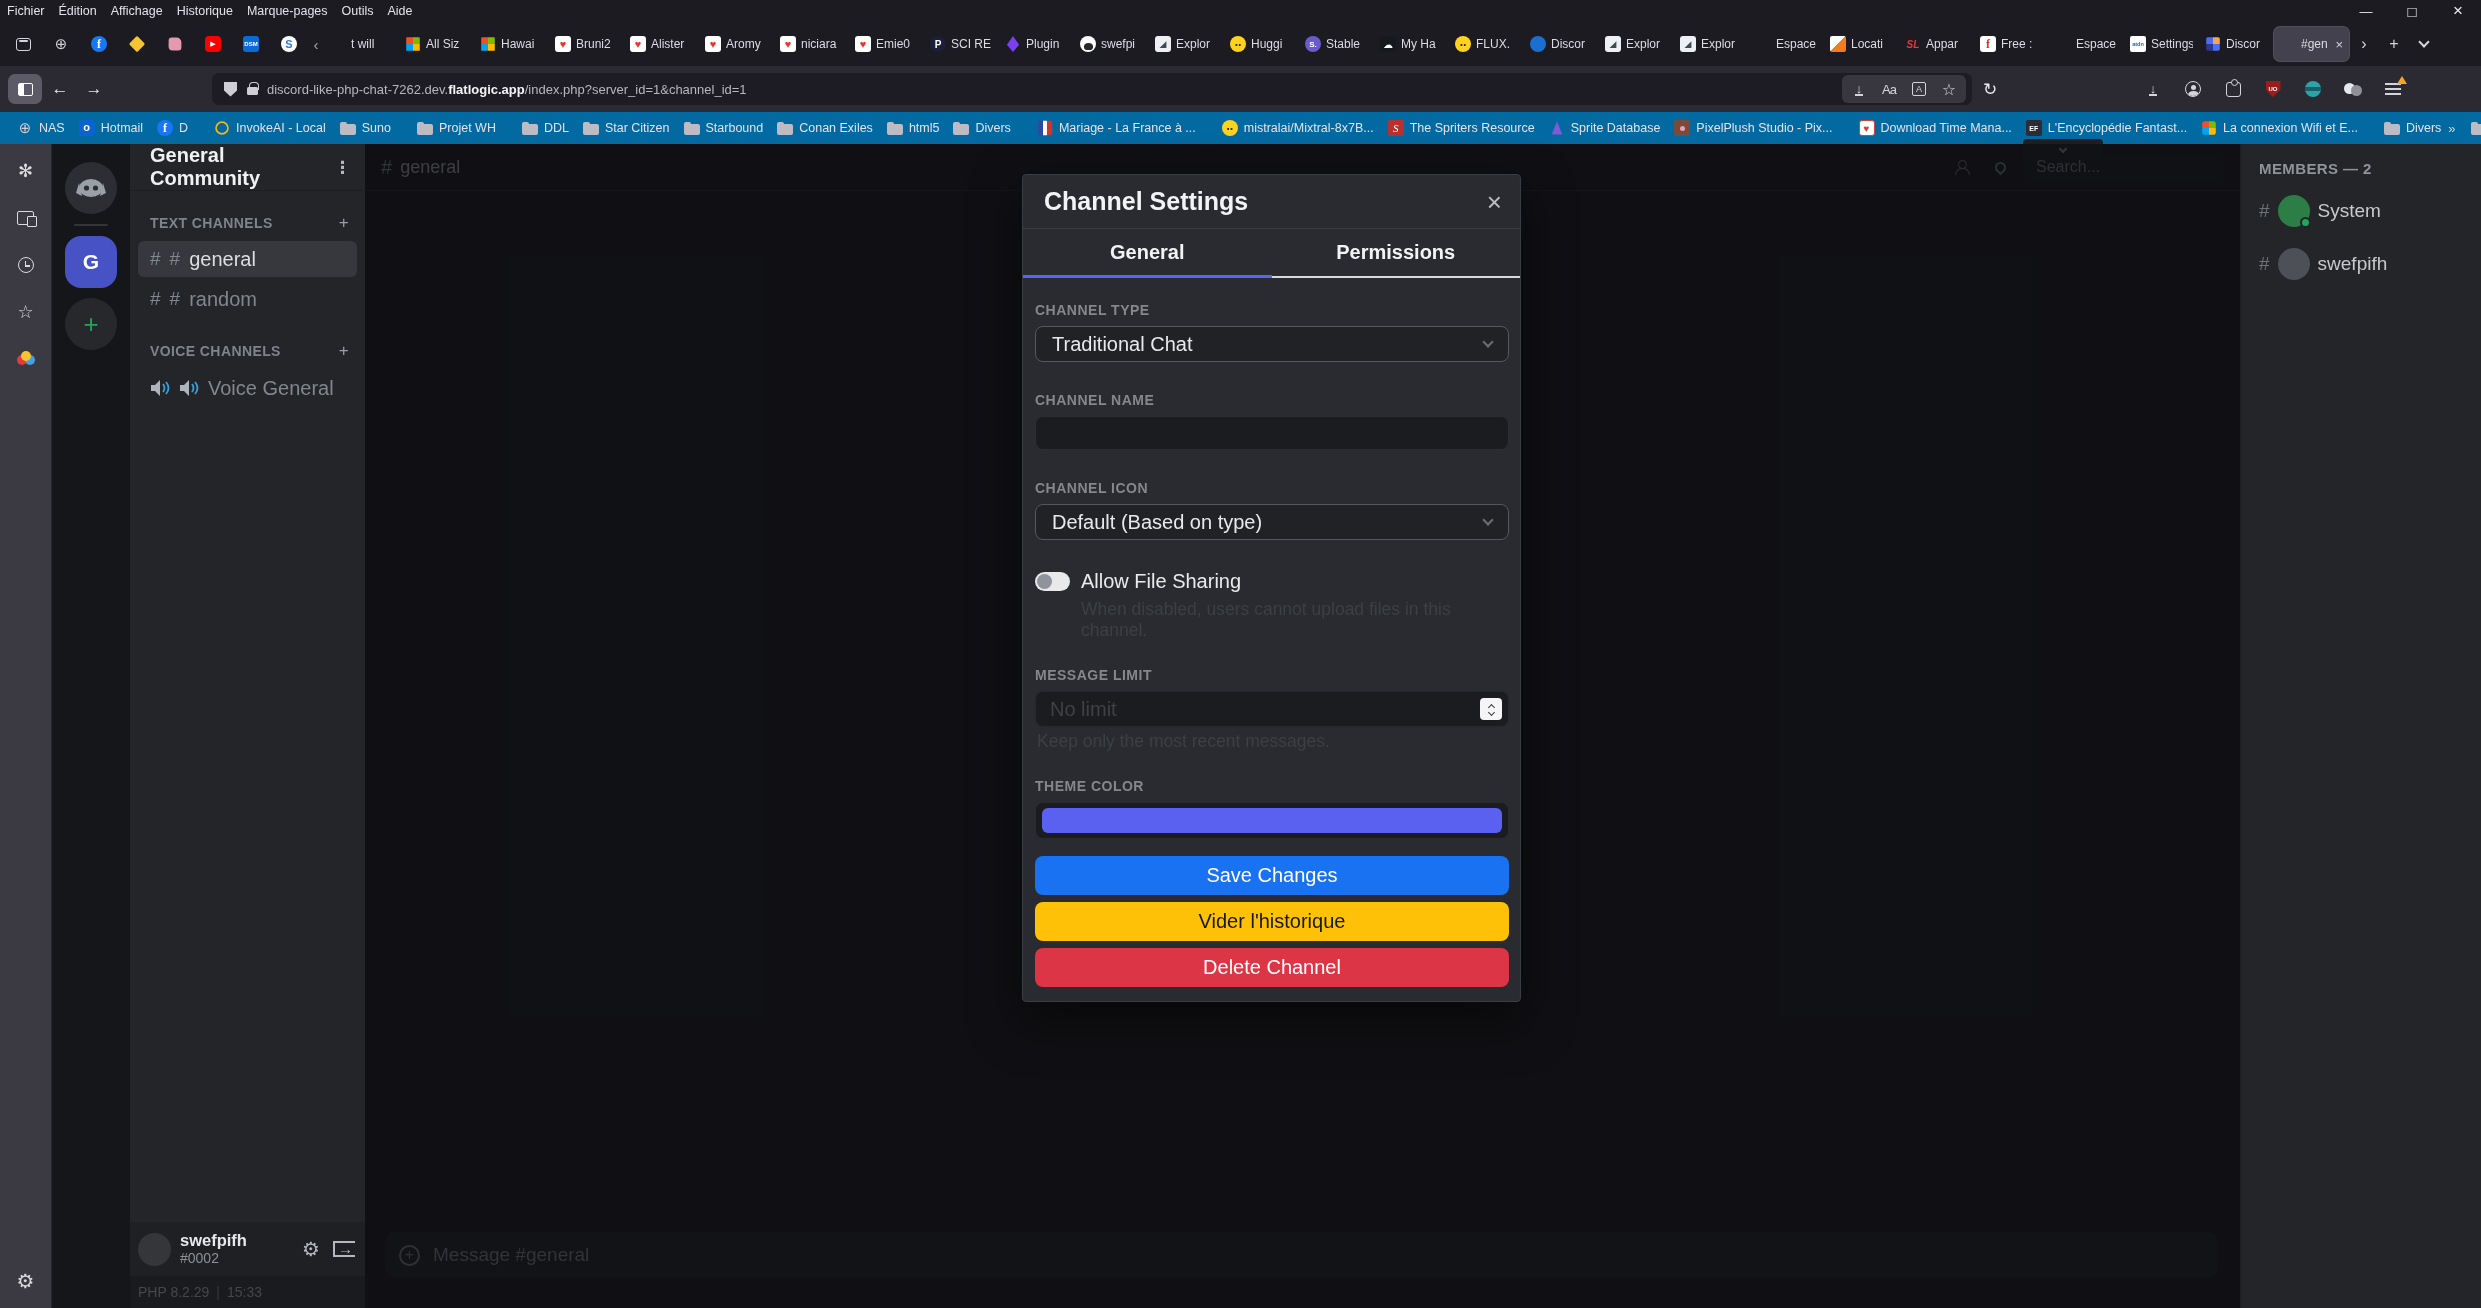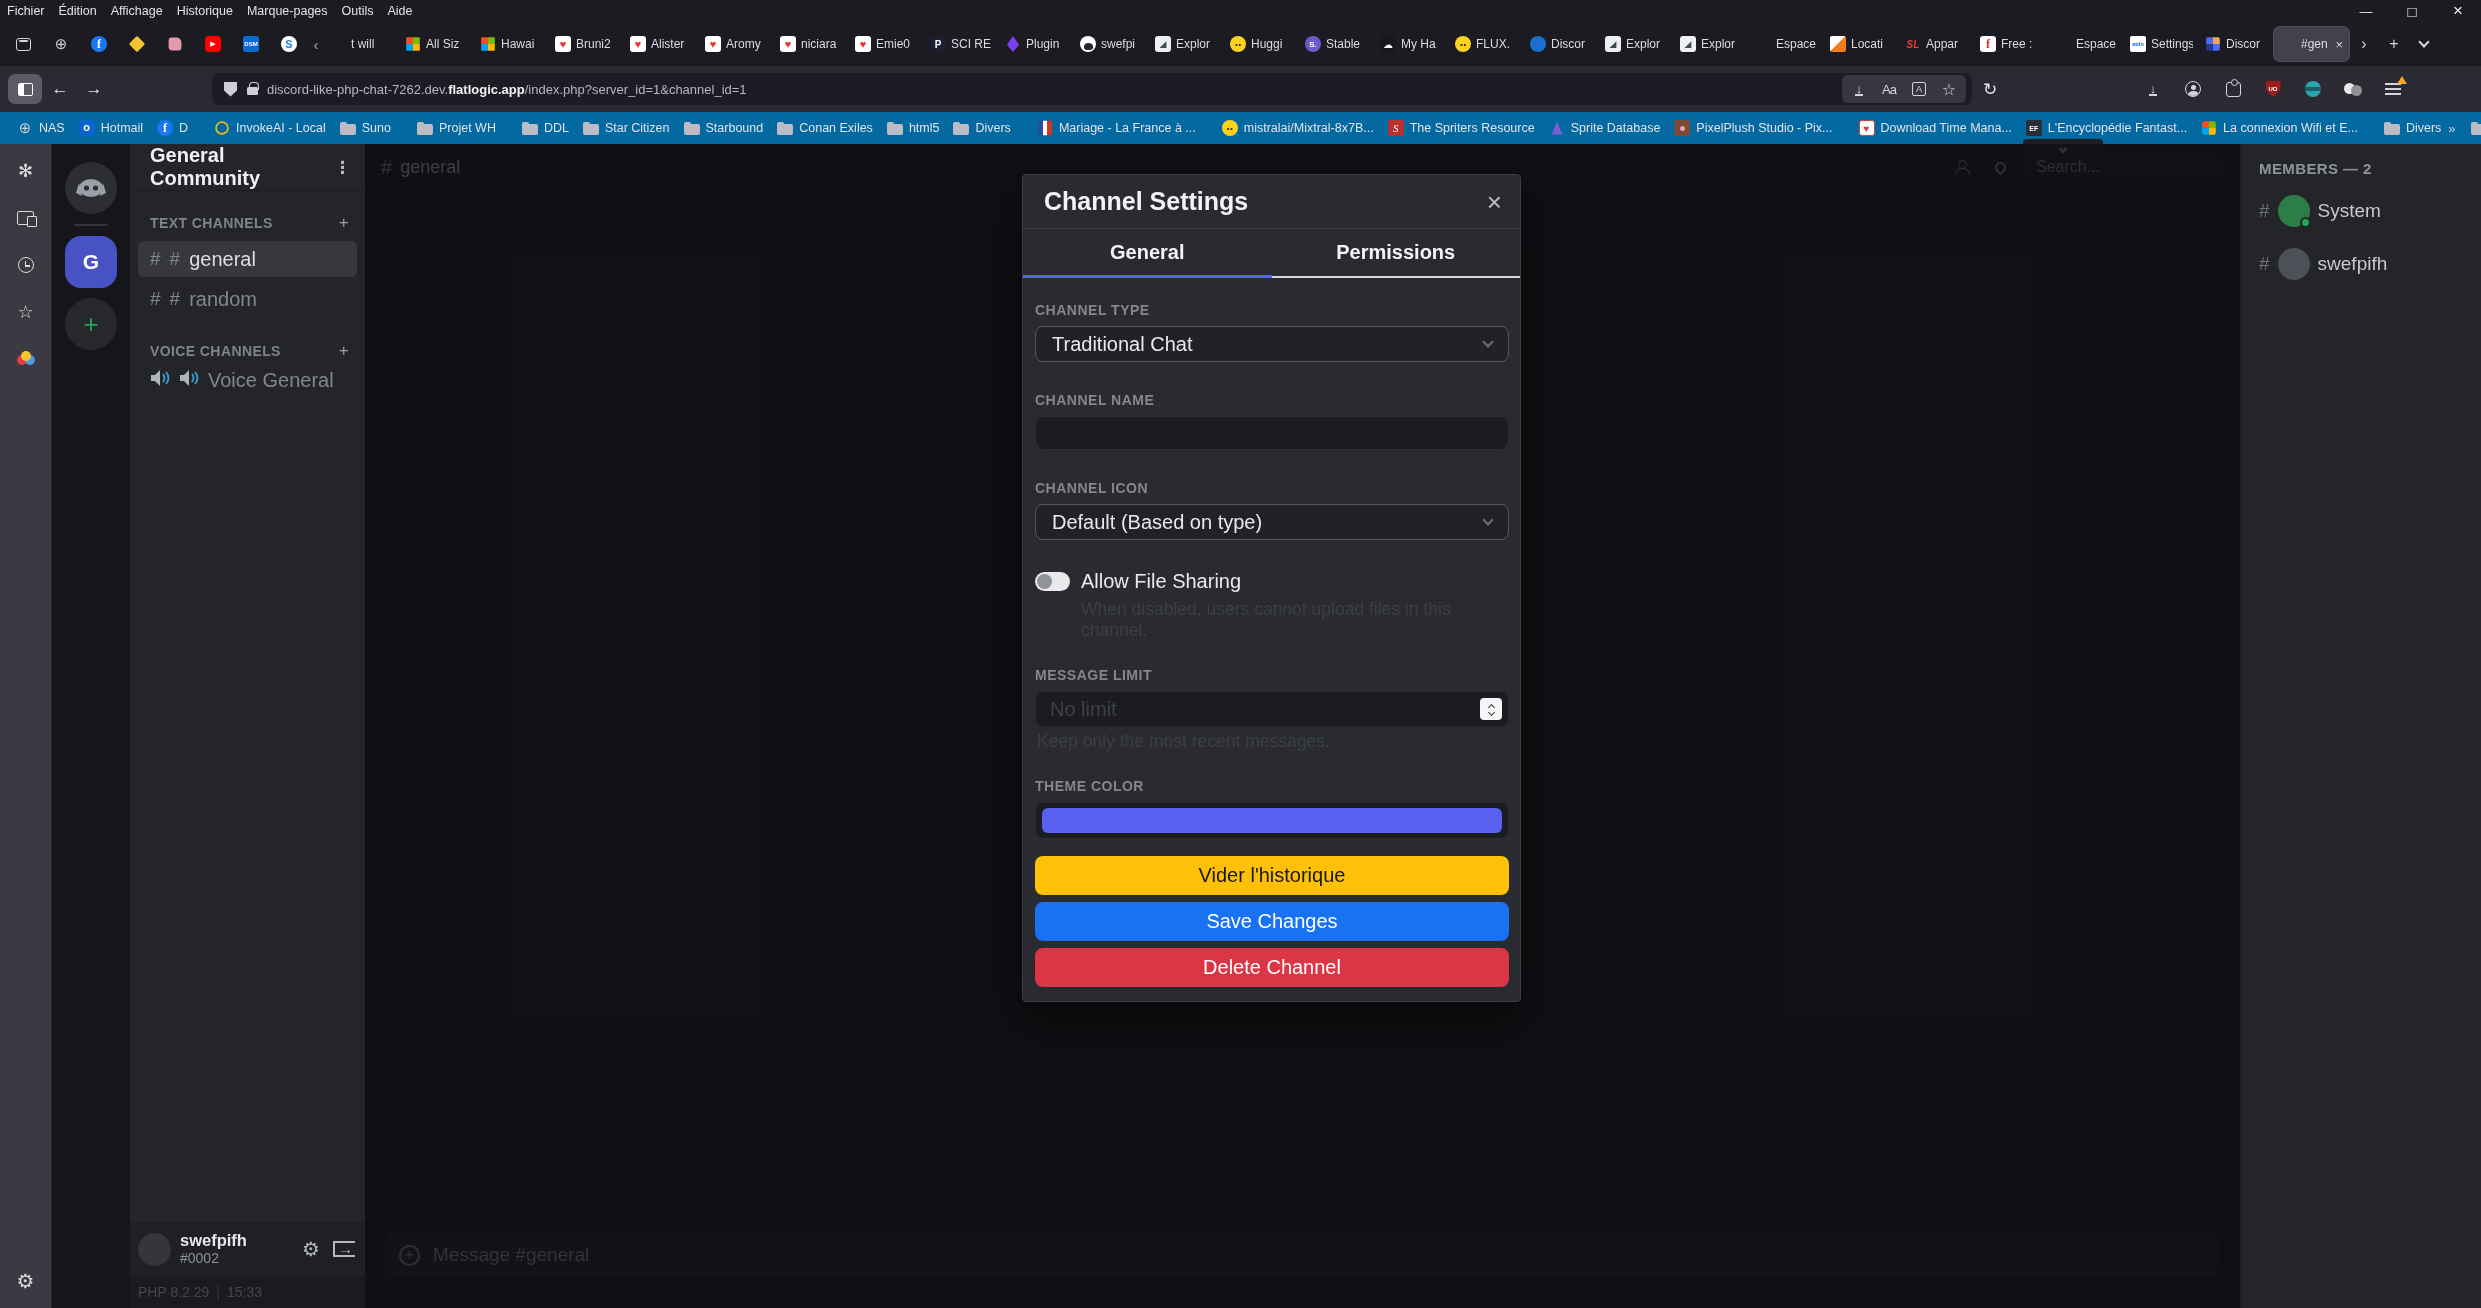--- a/index.html
+++ b/index.html
@@ -133,21 +133,21 @@
   
   .channels{width:235px;background:#242529;display:flex;flex-direction:column;flex:none}
   .ch-header{height:47px;border-bottom:1px solid #1d1e21;display:flex;align-items:center;padding:0 14px 0 20px;color:#f0f1f3;font-weight:bold;font-size:20px}
   .kebab{margin-left:auto;color:#b4b8be;font-size:17px}
   .sec{display:flex;align-items:center;padding:22px 16px 6px 20px;color:#7f838a;font-size:14px;font-weight:bold;letter-spacing:.4px}
   .sec .plus{margin-left:auto;color:#9a9ea5;font-size:17px;font-weight:normal}
   .ch{margin:2px 8px;height:36px;border-radius:6px;display:flex;align-items:center;gap:9px;padding:0 12px;color:#82868d;font-size:20px}
   .ch .ch-hash{font-size:19px;color:#82868d}
   .ch.active{background:#36383e}
   .ch.active .ch-name{color:#dcdee1}
-  .vch{margin:2px 8px;height:38px;display:flex;align-items:flex-start;gap:9px;padding:0 12px;color:#82868d;font-size:20px}
+  .vch{margin:2px 8px;height:38px;display:flex;align-items:center;gap:9px;padding:0 12px;color:#82868d;font-size:20px}
   .spk{width:20px;height:18px}
   .ch-spacer{flex:1}
   .userbar{height:54px;background:#1f2023;display:flex;align-items:center;padding:0 10px 0 8px;gap:9px}
   .uav{width:33px;height:33px;border-radius:50%;background:#35363a;flex:none}
   .uinfo{line-height:1.15}
   .uname{color:#e6e8ea;font-weight:bold;font-size:16.5px}
   .utag{color:#8d9197;font-size:14px}
   .ubtns{margin-left:auto;display:flex;gap:13px;align-items:center;color:#b5b9bf}
   .gearic{font-size:20px}
   .logout{font-size:15px;border-left:2px solid #b5b9bf;border-top:2px solid #b5b9bf;border-bottom:2px solid #b5b9bf;padding:0 2px 0 3px;line-height:12px;height:16px;display:flex;align-items:center}
@@ -783,22 +783,22 @@
             <span class="spinner">
                 <i class="spin-up"></i>
                 <i class="spin-dn"></i>
               </span>
           </div>
           <div class="helper2">Keep only the most recent messages.</div>
           <div class="f-label">THEME COLOR</div>
           <div class="colorwrap">
               <div class="swatch"></div>
             </div>
+          <button class="btn save">Save Changes</button>
           <button class="btn clear">Vider l'historique</button>
-          <button class="btn save">Save Changes</button>
           <button class="btn delete">Delete Channel</button>
         </div>
       </div>
     </div>
 
     <div class="members">
       <div class="mem-title">MEMBERS — 2</div>
       <div class="contents">
         
       

